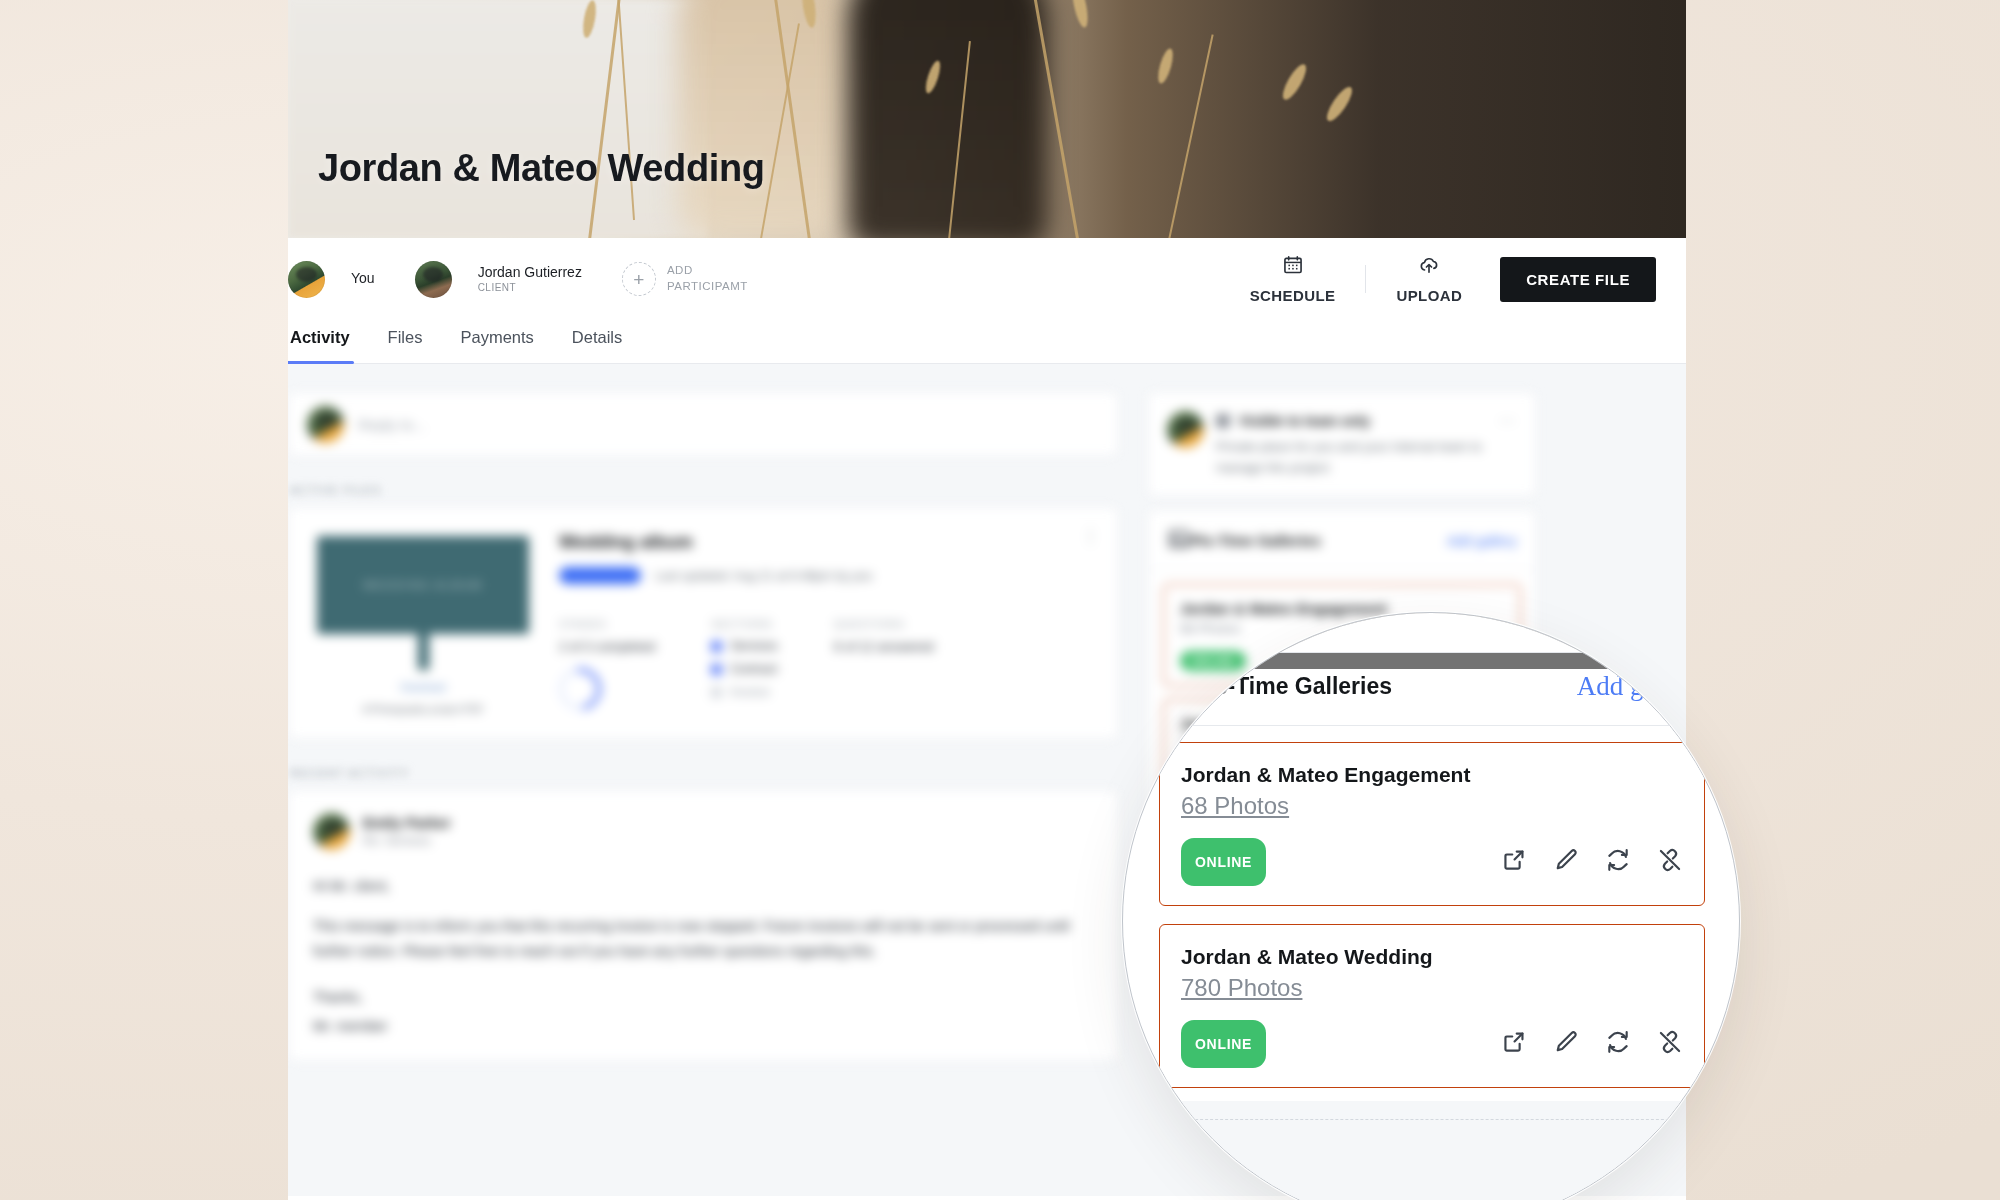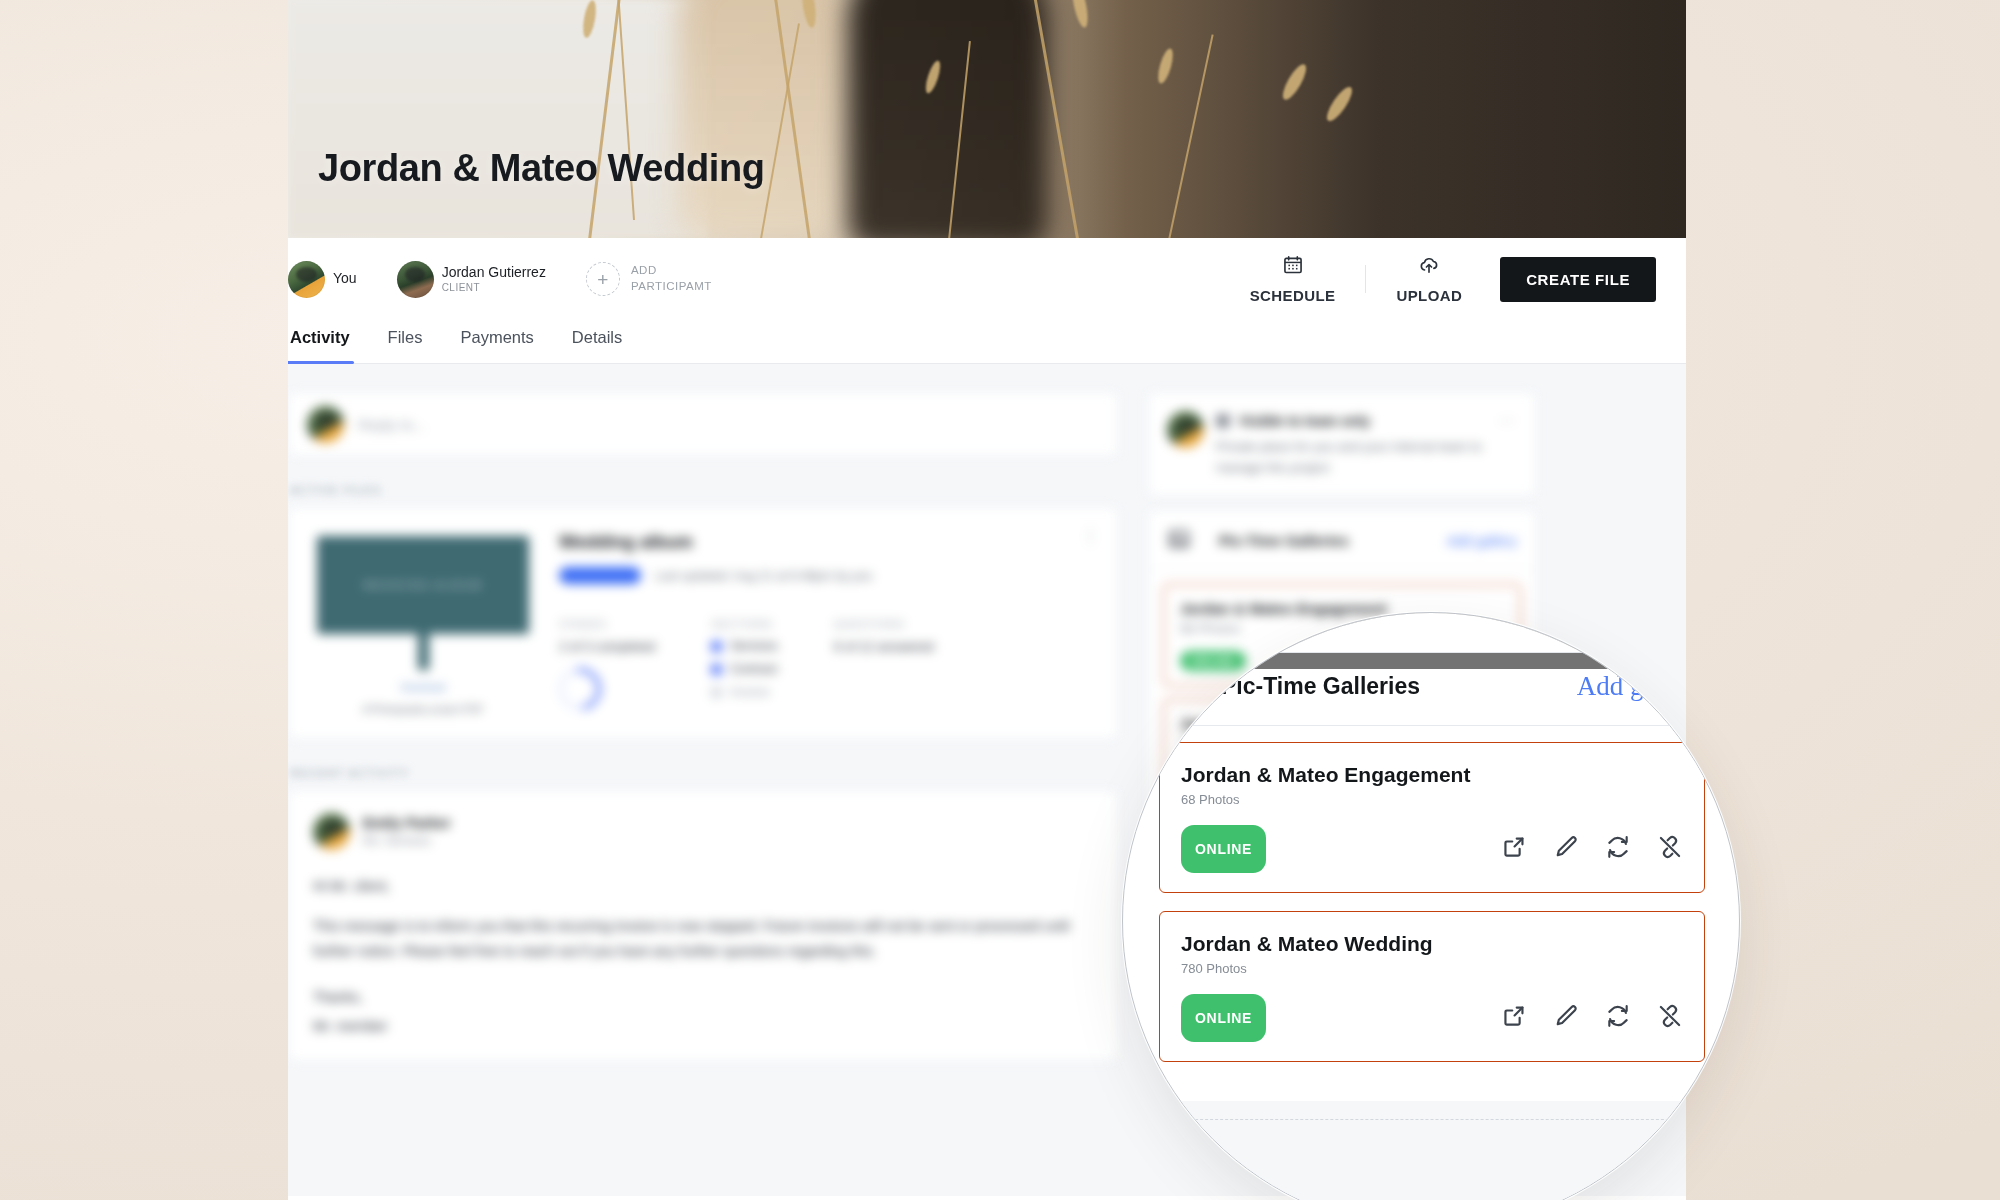--- a/index.html
+++ b/index.html
@@ -71,21 +71,21 @@
     letter-spacing: -0.4px;
     text-shadow: 0 1px 10px rgba(255,255,255,.35);
   }
 
   
   .toolbar {
     height: 82px; display: flex; align-items: center;
     padding: 0 30px 0 0; background: #fff;
   }
   .participants { display: flex; align-items: center; gap: 0px; }
-  .person { display: flex; align-items: center; gap: 8px; margin-right: 40px; }
+  .person { display: flex; align-items: center; gap: 26px; margin-right: 40px; }
   .avatar {
     width: 37px; height: 37px; border-radius: 50%;
     background: linear-gradient(150deg,#6f8f5f 0%,#4d6b42 38%,#2f4a30 60%,#e8a33a 62%,#f0b64d 100%);
     position: relative; overflow: hidden; flex: none;
     box-shadow: 0 0 0 1px rgba(0,0,0,.05) inset;
   }
   .avatar.a2 {
     background: linear-gradient(160deg,#5d7a52 0%,#3c5638 40%,#2b3f2a 55%,#8d6b50 72%,#6b4f3c 100%);
   }
   .avatar::after{
@@ -204,21 +204,21 @@
     padding: 18px 18px 16px;
   }
   .rc-head { display:flex; gap:12px; align-items:flex-start; }
   .rc-title-row { display:flex; align-items:center; gap:9px; }
   .lock { width:14px;height:14px;border-radius:3px;background:#8c9199; display:block;}
   .rc-title { font-size:14px; font-weight:bold; color:#14171a; }
   .rc-dots { margin-left:auto; color:#a2a8b0; font-size:16px; letter-spacing:2px; }
   .rc-desc { font-size:13px; color:#6e757d; line-height:1.6; margin-top:7px; }
 
   .gal-card { background:#fff; border:1px solid #e9ecf0; border-radius:5px; margin-top: 14px; }
-  .gal-head { display:flex; align-items:center; gap:28px; padding: 16px 18px 14px; }
+  .gal-head { display:flex; align-items:center; gap:0; padding: 16px 18px 14px; }
   .gal-title { font-size:15px; font-weight:bold; color:#14171a; }
   .gal-add { margin-left:auto; font-size:14px; color:#4d7cf5; cursor:pointer; }
   .gal-body { border-top:1px solid #edeff2; padding: 14px; }
   .gal-item { border:1px solid #c2410c; border-radius:5px; padding: 15px 16px 14px; }
   .gal-item + .gal-item { margin-top: 13px; }
   .gi-name { font-size:15px; font-weight:bold; color:#14171a; }
   .gi-count { font-size:13.5px; color:#858c95; margin-top:4px; }
   .gi-row { display:flex; align-items:center; margin-top: 15px; }
   .badge {
     background:#3ec06d; color:#fff; font-size:10.5px; font-weight:bold;
@@ -248,21 +248,21 @@
   }
   .mag .gal-card { margin:0; border:none; border-radius:0; }
   .mag-pad { padding: 54px 36px 0; }
   .mag .gal-head { padding: 0 0 20px; }
   .mag .gal-title { font-size: 23px; }
   .mag .gal-add { font-size: 27px; font-family: Liberation Serif, serif; }
   .mag .gal-body { padding: 16px 0 0; border-top:1px solid #e6e9ed; }
   .mag .gal-item { padding: 20px 21px 19px; border-radius:6px; }
   .mag .gal-item + .gal-item { margin-top: 18px; }
   .mag .gi-name { font-size: 21px; }
-  .mag .gi-count { font-size: 13px; margin-top:5px; }
+  .mag .gi-count { font-size: 24px; margin-top:5px;text-decoration:underline; }
   .mag .gi-row { margin-top: 18px; }
   .mag .badge { font-size: 14px; padding: 16px 14px; border-radius:13px; }
   .mag .gi-actions { gap: 26px; }
   .mag-top-strip {
     position:absolute; left:0; top:0; width:618px; height: 56px;
     background:#737373;
   }
   .mag-own {
     position:absolute; left: 36px; top: 4px; font-size: 23px; color:#14171a;
   }

